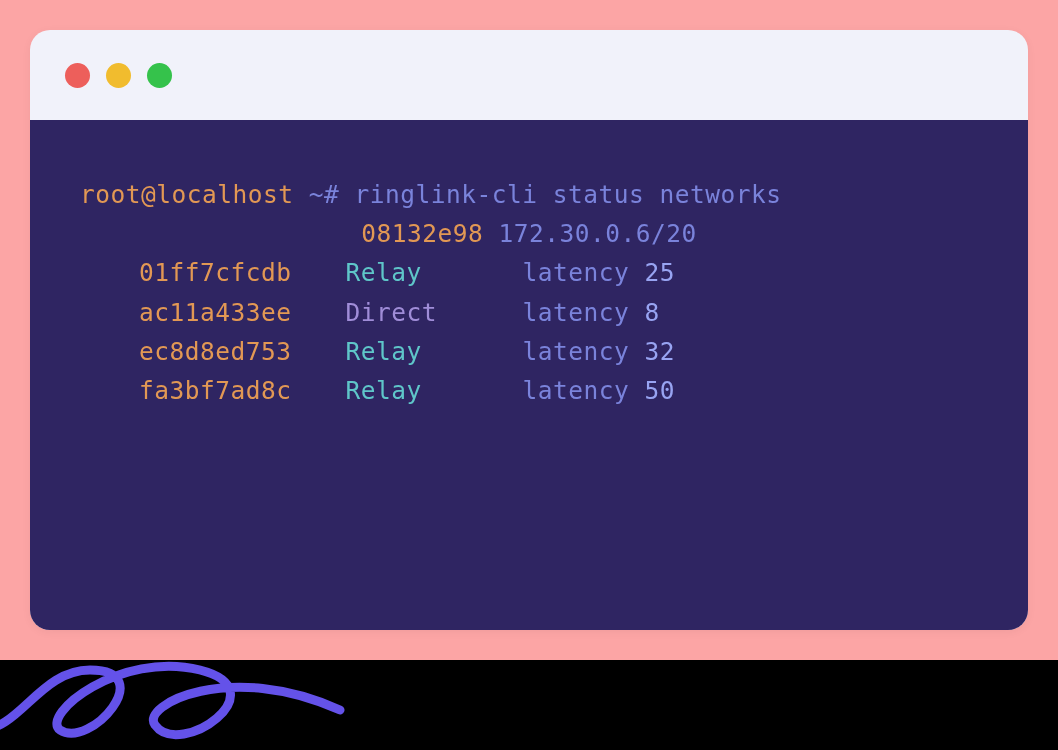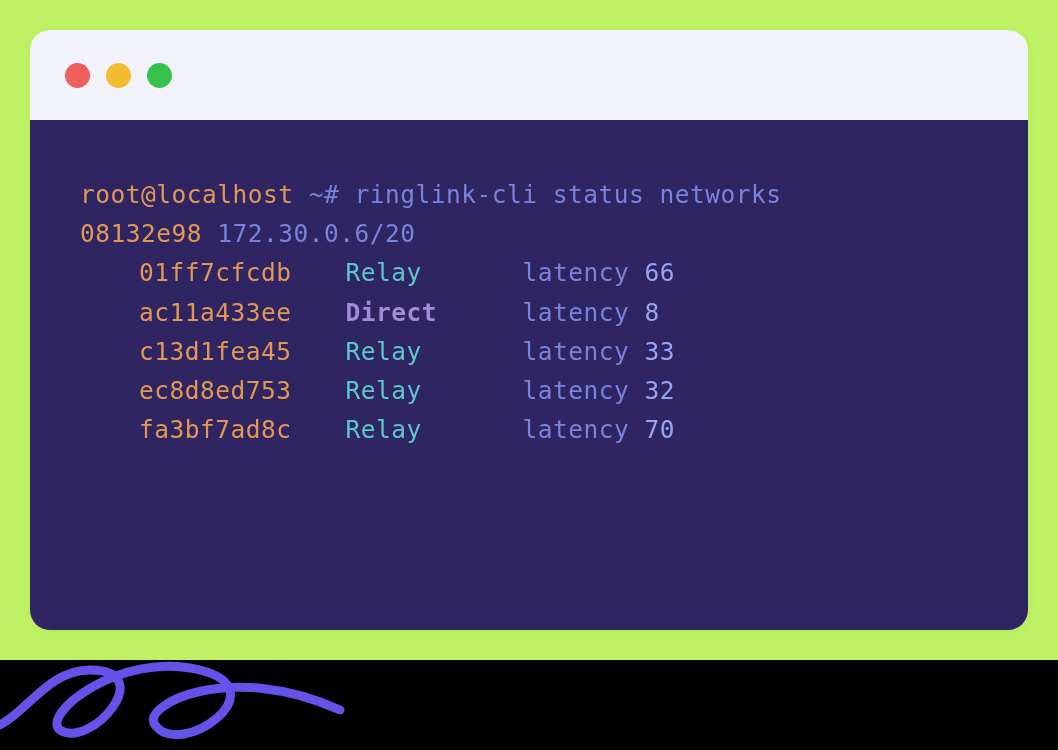--- a/index.html
+++ b/index.html
@@ -7,21 +7,21 @@
       padding: 0;
       box-sizing: border-box;
     }
     body {
       background: #000;
       width: 1058px;
       height: 750px;
       font-family: 'Menlo', 'Monaco', 'Consolas', monospace;
     }
     .page-wrapper {
-      background: #bef264;
+      background: #fca5a5;
       padding: 30px;
       height: 660px;
     }
     .terminal-window {
       background: #f1f2fa;
       border-radius: 20px;
       overflow: hidden;
       height: 100%;
       box-shadow: 0 2px 10px rgba(0,0,0,0.05);
     }
@@ -47,24 +47,25 @@
       font-size: 24.5px;
       line-height: 1.60;
       letter-spacing: 0.5px;
     }
     .prompt-line {
       white-space: pre;
     }
     .c-orange { color: #e29854; }
     .c-blue { color: #7a83db; }
     .c-cyan { color: #5fc6c9; }
-    .c-purple { color: #a08dd8; font-weight: bold; }
+    .c-purple { color: #a08dd8; }
     .c-lightblue { color: #98a4f2; }
     .network-line {
       white-space: pre;
+      text-align: center;
     }
     .peer-row {
       white-space: pre;
       padding-left: 0;
     }
     .indent { display: inline-block; width: 4ch; }
     .col-id { display: inline-block; width: 14ch; }
     .col-type { display: inline-block; width: 12ch; }
     .decorative {
       position: relative;
@@ -83,25 +84,24 @@
   <div class="terminal-window">
     <div class="titlebar">
       <div class="dot dot-red"></div>
       <div class="dot dot-yellow"></div>
       <div class="dot dot-green"></div>
     </div>
     <div class="terminal-body">
       <div class="prompt-line"><span class="c-orange">root@localhost</span> <span class="c-blue">~#</span> <span class="c-blue">ringlink-cli status networks</span></div>
       <div class="network-line"><span class="c-orange">08132e98</span> <span class="c-blue">172.30.0.6/20</span></div>
       <div id="peers-container">
-          <div class="peer-row"><span class="indent">    </span><span class="c-orange col-id">01ff7cfcdb</span><span class="c-cyan col-type">Relay</span><span class="c-blue">latency </span><span class="c-lightblue">66</span></div>
+          <div class="peer-row"><span class="indent">    </span><span class="c-orange col-id">01ff7cfcdb</span><span class="c-cyan col-type">Relay</span><span class="c-blue">latency </span><span class="c-lightblue">25</span></div>
           <div class="peer-row"><span class="indent">    </span><span class="c-orange col-id">ac11a433ee</span><span class="c-purple col-type">Direct</span><span class="c-blue">latency </span><span class="c-lightblue">8</span></div>
-          <div class="peer-row"><span class="indent">    </span><span class="c-orange col-id">c13d1fea45</span><span class="c-cyan col-type">Relay</span><span class="c-blue">latency </span><span class="c-lightblue">33</span></div>
           <div class="peer-row"><span class="indent">    </span><span class="c-orange col-id">ec8d8ed753</span><span class="c-cyan col-type">Relay</span><span class="c-blue">latency </span><span class="c-lightblue">32</span></div>
-          <div class="peer-row"><span class="indent">    </span><span class="c-orange col-id">fa3bf7ad8c</span><span class="c-cyan col-type">Relay</span><span class="c-blue">latency </span><span class="c-lightblue">70</span></div>
+          <div class="peer-row"><span class="indent">    </span><span class="c-orange col-id">fa3bf7ad8c</span><span class="c-cyan col-type">Relay</span><span class="c-blue">latency </span><span class="c-lightblue">50</span></div>
         </div>
     </div>
   </div>
 </div>
 
 <div class="decorative">
   <svg class="squiggle" width="360" height="90" viewBox="0 0 360 90">
     <path d="M -20 70 C 20 70, 40 10, 90 10 C 160 10, 90 90, 60 70 C 40 55, 120 -10, 200 10 C 280 30, 180 100, 155 65 C 140 45, 230 0, 340 50" stroke="#6452e9" stroke-width="9" fill="none" stroke-linecap="round"></path>
   </svg>
 </div>

